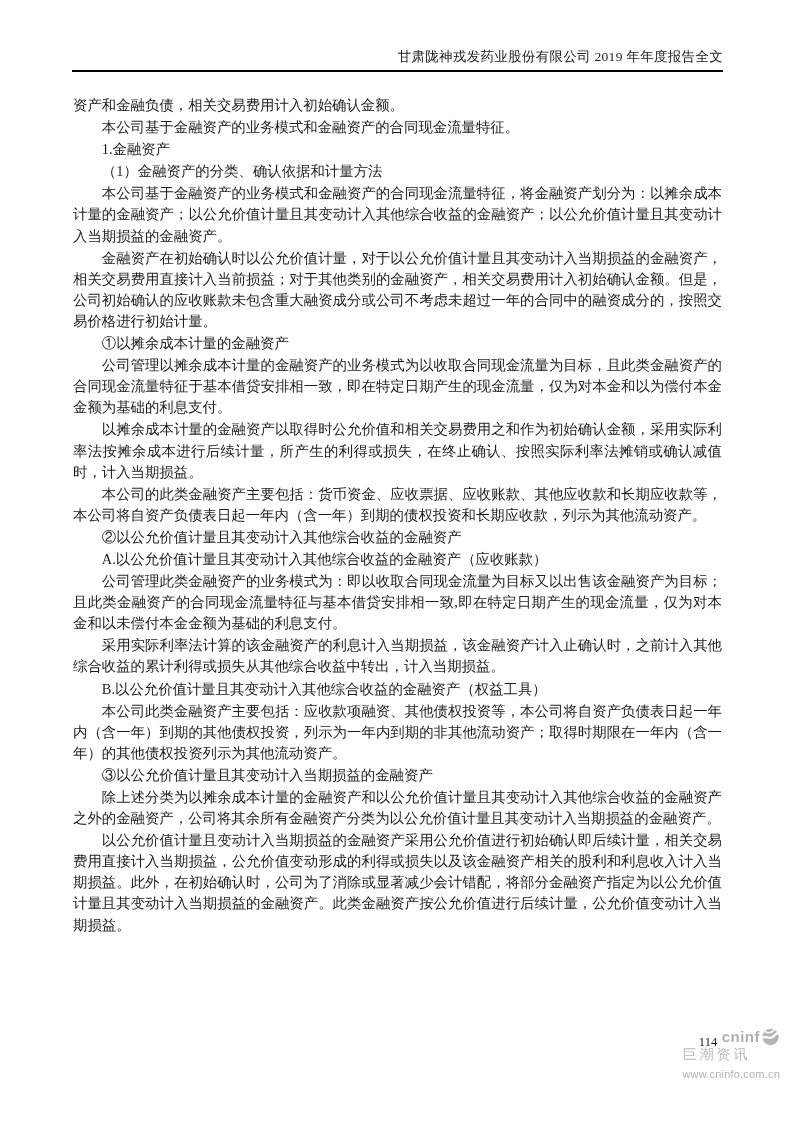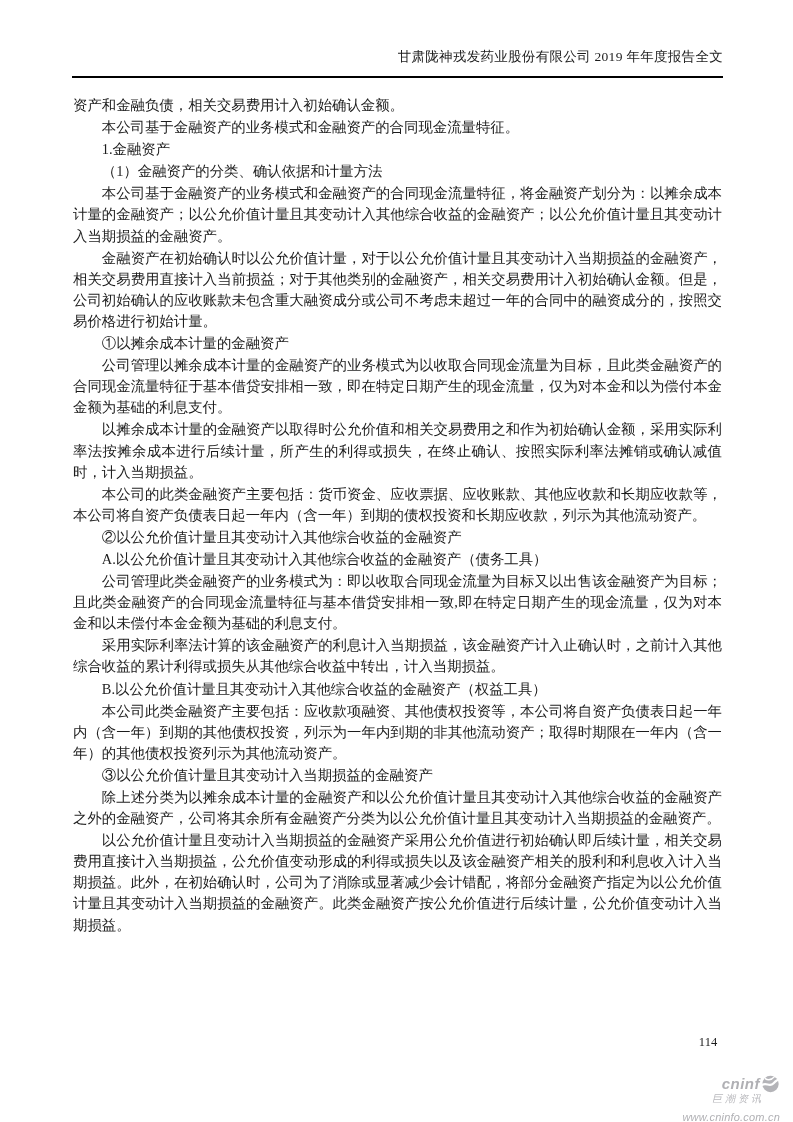--- a/index.html
+++ b/index.html
@@ -10,21 +10,21 @@
     font-family: "Liberation Serif", "DejaVu Serif", serif;
     color: #212121;
     overflow: hidden;
   }
   .page { position: absolute; inset: 0; background: #fff; }
 
   
   .header {
     position: absolute; left: 72px; right: 70px; top: 48px;
     border-bottom: 2px solid #000;
-    padding-bottom: 10px;
+    padding-bottom: 4px;
   }
   .header-title {
     text-align: right;
     font-size: 13.5px;
     letter-spacing: 0.3px;
     color: #1c1c1c;
     white-space: nowrap;
   }
 
   
@@ -39,37 +39,35 @@
   .content p.para { margin: 1px; }
   .content p.para.indent { text-indent: 2em; }
 
   
   .page-number {
     position: absolute; left: 694px; top: 1035px;
     width: 28px; text-align: center;
     font-size: 12.5px; color: #1c1c1c;
   }
   .cninfo-logo {
-    position: absolute; right: 13px; top: 1074px;
+    position: absolute; right: 13px; top: 1027px;
     color: #b4b4b8;
     font-family: "Liberation Sans", "DejaVu Sans", sans-serif;
-    text-align: right;
     line-height: 1;
     user-select: none;
-    font-style: italic;
   }
   .logo-row {
     display: flex; align-items: center; justify-content: flex-end; gap: 1px;
   }
   .logo-brand {
     font-weight: bold; font-size: 15px; letter-spacing: 0.5px; color: #b0b0b4;
   }
   .logo-icon { display: inline-block; width: 19px; height: 19px; }
   .logo-caption {
-    font-size: 10px; letter-spacing: 3px; color: #b8b8bc;
+    font-size: 14px; letter-spacing: 3px; color: #b8b8bc;
     margin-top: 1px; padding-right: 16px;
   }
   .logo-url {
     font-size: 11px; color: #b0b0b4; margin-top: 8px; letter-spacing: 0.2px;
   }
 </style>
 </head>
 <body>
 
 <div class="page">
@@ -83,21 +81,21 @@
       <p class="para indent">本公司基于金融资产的业务模式和金融资产的合同现金流量特征。</p>
       <p class="para indent">1.金融资产</p>
       <p class="para indent">（1）金融资产的分类、确认依据和计量方法</p>
       <p class="para indent">本公司基于金融资产的业务模式和金融资产的合同现金流量特征，将金融资产划分为：以摊余成本计量的金融资产；以公允价值计量且其变动计入其他综合收益的金融资产；以公允价值计量且其变动计入当期损益的金融资产。</p>
       <p class="para indent">金融资产在初始确认时以公允价值计量，对于以公允价值计量且其变动计入当期损益的金融资产，相关交易费用直接计入当前损益；对于其他类别的金融资产，相关交易费用计入初始确认金额。但是，公司初始确认的应收账款未包含重大融资成分或公司不考虑未超过一年的合同中的融资成分的，按照交易价格进行初始计量。</p>
       <p class="para indent">①以摊余成本计量的金融资产</p>
       <p class="para indent">公司管理以摊余成本计量的金融资产的业务模式为以收取合同现金流量为目标，且此类金融资产的合同现金流量特征于基本借贷安排相一致，即在特定日期产生的现金流量，仅为对本金和以为偿付本金金额为基础的利息支付。</p>
       <p class="para indent">以摊余成本计量的金融资产以取得时公允价值和相关交易费用之和作为初始确认金额，采用实际利率法按摊余成本进行后续计量，所产生的利得或损失，在终止确认、按照实际利率法摊销或确认减值时，计入当期损益。</p>
       <p class="para indent">本公司的此类金融资产主要包括：货币资金、应收票据、应收账款、其他应收款和长期应收款等，本公司将自资产负债表日起一年内（含一年）到期的债权投资和长期应收款，列示为其他流动资产。</p>
       <p class="para indent">②以公允价值计量且其变动计入其他综合收益的金融资产</p>
-      <p class="para indent">A.以公允价值计量且其变动计入其他综合收益的金融资产（债务工具）</p>
+      <p class="para indent">A.以公允价值计量且其变动计入其他综合收益的金融资产（应收账款）</p>
       <p class="para indent">公司管理此类金融资产的业务模式为：即以收取合同现金流量为目标又以出售该金融资产为目标；且此类金融资产的合同现金流量特征与基本借贷安排相一致,即在特定日期产生的现金流量，仅为对本金和以未偿付本金金额为基础的利息支付。</p>
       <p class="para indent">采用实际利率法计算的该金融资产的利息计入当期损益，该金融资产计入止确认时，之前计入其他综合收益的累计利得或损失从其他综合收益中转出，计入当期损益。</p>
       <p class="para indent">B.以公允价值计量且其变动计入其他综合收益的金融资产（权益工具）</p>
       <p class="para indent">本公司此类金融资产主要包括：应收款项融资、其他债权投资等，本公司将自资产负债表日起一年内（含一年）到期的其他债权投资，列示为一年内到期的非其他流动资产；取得时期限在一年内（含一年）的其他债权投资列示为其他流动资产。</p>
       <p class="para indent">③以公允价值计量且其变动计入当期损益的金融资产</p>
       <p class="para indent">除上述分类为以摊余成本计量的金融资产和以公允价值计量且其变动计入其他综合收益的金融资产之外的金融资产，公司将其余所有金融资产分类为以公允价值计量且其变动计入当期损益的金融资产。</p>
       <p class="para indent">以公允价值计量且变动计入当期损益的金融资产采用公允价值进行初始确认即后续计量，相关交易费用直接计入当期损益，公允价值变动形成的利得或损失以及该金融资产相关的股利和利息收入计入当期损益。此外，在初始确认时，公司为了消除或显著减少会计错配，将部分金融资产指定为以公允价值计量且其变动计入当期损益的金融资产。此类金融资产按公允价值进行后续计量，公允价值变动计入当期损益。</p>
     </div>
 
   <div class="page-number">114</div>

